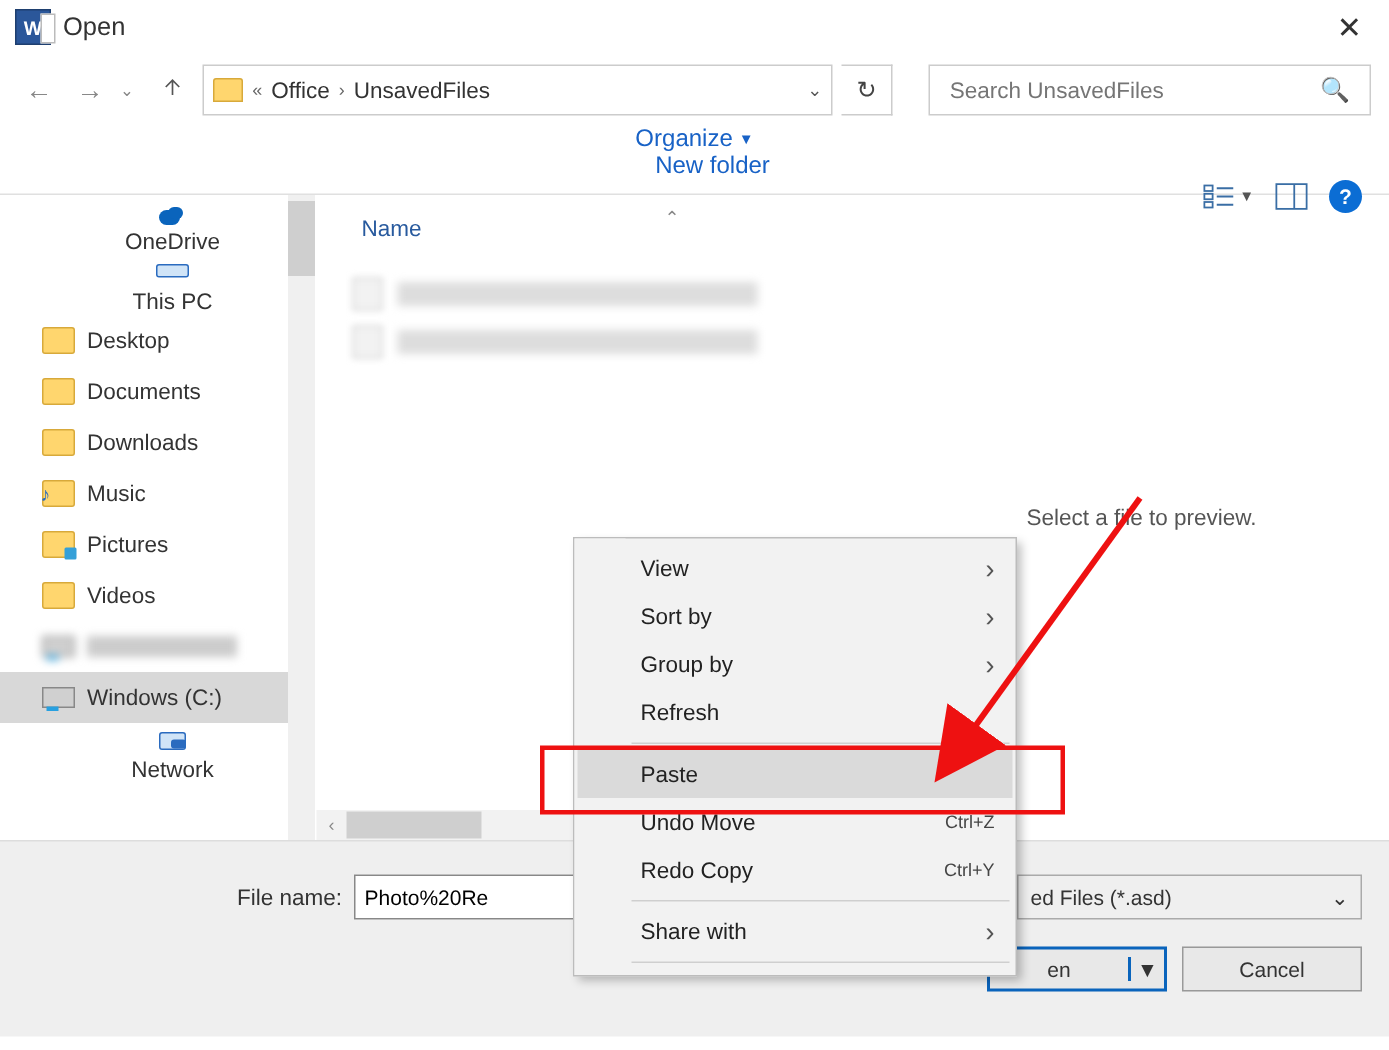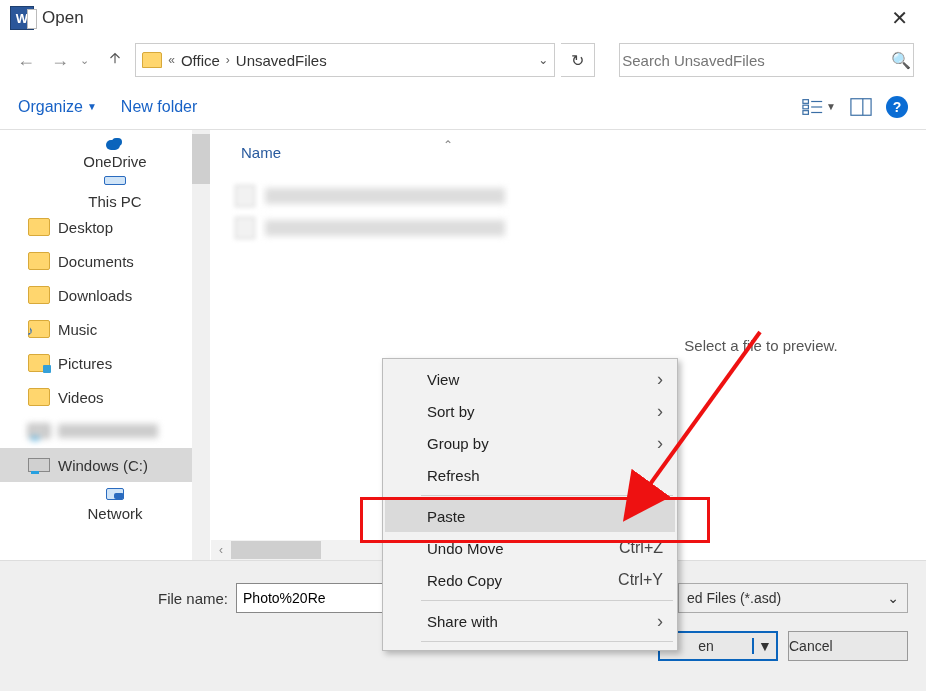--- a/index.html
+++ b/index.html
@@ -17,26 +17,26 @@
 .nav-arrow { width:28px; height:28px; display:flex; align-items:center; justify-content:center; color:#888; font-size:18px; cursor:pointer;}
 .nav-arrow.enabled{ color:#555;}
 .nav-caret { color:#888; font-size:11px; margin-right:6px;}
 .up-arrow svg{ width:18px; height:18px; stroke:#555; fill:none; stroke-width:1.5;}
 .addrbar { flex:0 0 420px; height:34px; border:1px solid #ccc; display:flex; align-items:center; padding:0 6px; gap:6px; }
 .addrbar .folder-ico{ width:20px; height:16px; background:#ffd66e; border:1px solid #d8a93a; border-radius:2px 2px 0 0;}
 .addrbar .crumb-sep{ color:#666; font-size:12px;}
 .addrbar .crumb{ color:#333; font-size:15px;}
 .addrbar .dd{ margin-left:auto; color:#555; font-size:12px;}
 .refresh-btn{ width:34px; height:34px; border:1px solid #ccc; border-left:none; display:flex; align-items:center; justify-content:center; font-size:16px; color:#444;}
-.searchbar{ margin-left:18px; flex:1; height:34px; border:1px solid #ccc; display:flex; align-items:center; padding:0 2px;}
+.searchbar{ margin-left:18px; flex:1; height:34px; border:1px solid #ccc; display:flex; align-items:center; padding:0 13px;}
 .searchbar input{ flex:1; border:none; outline:none; font-size:15px; color:#666; background:transparent;}
 .searchbar .s-ico{ color:#555; font-size:16px;}
 
 
-.toolbar{ height:46px; display:flex; padding:0 18px; border-bottom:1px solid #e0e0e0;}
+.toolbar{ height:46px; display:flex; align-items:center; padding:0 18px; border-bottom:1px solid #e0e0e0;flex-direction:column;}
 .tb-link{ color:#1862c6; font-size:16px; cursor:pointer; display:flex; align-items:center; gap:4px;}
 .tb-link .caret{ font-size:10px;}
 .tb-link + .tb-link{ margin-left:24px;}
 .tb-right{ margin-left:auto; display:flex; align-items:center; gap:14px;}
 .tb-ico{ color:#3a6ea5; display:flex; align-items:center; gap:2px;}
 .tb-ico svg{ width:22px; height:20px; stroke:#3a6ea5; fill:none; stroke-width:1.3;}
 .tb-ico .caret{ color:#555; font-size:10px;}
 .help-ico{ width:22px;height:22px;border-radius:50%;background:#0b6dd4;color:#fff;display:flex;align-items:center;justify-content:center;font-weight:bold;font-size:14px;}
 
 
@@ -77,32 +77,32 @@
 
 .preview-pane{ width:330px; display:flex; align-items:center; justify-content:center; color:#555; font-size:15px;}
 
 
 .footer{ background:#efefef; padding:22px 18px 30px 18px; border-top:1px solid #ddd;}
 .fn-row{ display:flex; align-items:center; gap:8px;}
 .fn-label{ font-size:15px; color:#333; margin-left:140px;}
 .fn-input{ flex:0 0 320px; height:30px; border:1px solid #888; padding:0 6px; font-size:14px; background:#fff;}
 .filter-dd{ flex:0 0 230px; height:30px; border:1px solid #aaa; background:#efefef; display:flex; align-items:center; padding:0 8px; font-size:14px; justify-content:space-between;}
 .btn-row{ display:flex; justify-content:flex-end; gap:10px; margin-top:18px;}
-.btn{ width:120px; height:30px; border:1px solid #999; background:#e8e8e8; font-size:14px; display:flex; align-items:center; justify-content:flex-start; cursor:pointer;}
+.btn{ width:120px; height:30px; border:1px solid #999; background:#e8e8e8; font-size:14px; display:flex; align-items:center; justify-content:center; cursor:pointer;}
 .btn-open{ border:2px solid #0a64bc; display:flex;}
 .btn-open .main-b{ flex:1; display:flex;align-items:center;justify-content:center; border-right:2px solid #0a64bc;}
 .btn-open .split{ width:22px; display:flex;align-items:center;justify-content:center;}
 
 
 .ctx{ position:absolute; left:382px; top:358px; width:296px; background:#f2f2f2; border:1px solid #bcbcbc; box-shadow:3px 3px 6px rgba(0,0,0,0.25); z-index:50;}
 .ctx-gutter{ position:absolute; left:0; top:0; bottom:0; width:34px; background:#f2f2f2;}
 .ctx-inner{ position:relative; padding:4px 2px;}
 .ctx-item{ height:32px; display:flex; align-items:center; padding-left:42px; padding-right:12px; font-size:15px; color:#222; cursor:pointer; position:relative;}
 .ctx-item.hover{ background:#dadada;}
-.ctx-item .sc{ margin-left:auto; color:#444; font-size:16px;}
+.ctx-item .sc{ margin-left:auto; color:#444; font-size:12px;}
 .ctx-item .sub{ margin-left:auto; font-size:18px; color:#555;}
 .ctx-sep{ height:1px; background:#cfcfcf; margin:4px 2px 4px 36px;}
 
 
 .hl-box{ position:absolute; left:360px; top:497px; width:350px; height:46px; border:3px solid #e11; z-index:60; pointer-events:none;}
 .hl-arrow{ position:absolute; left:620px; top:332px; z-index:61; pointer-events:none;}
 .hl-arrow svg{ overflow:visible;}
 </style>
 </head>
 <body>

